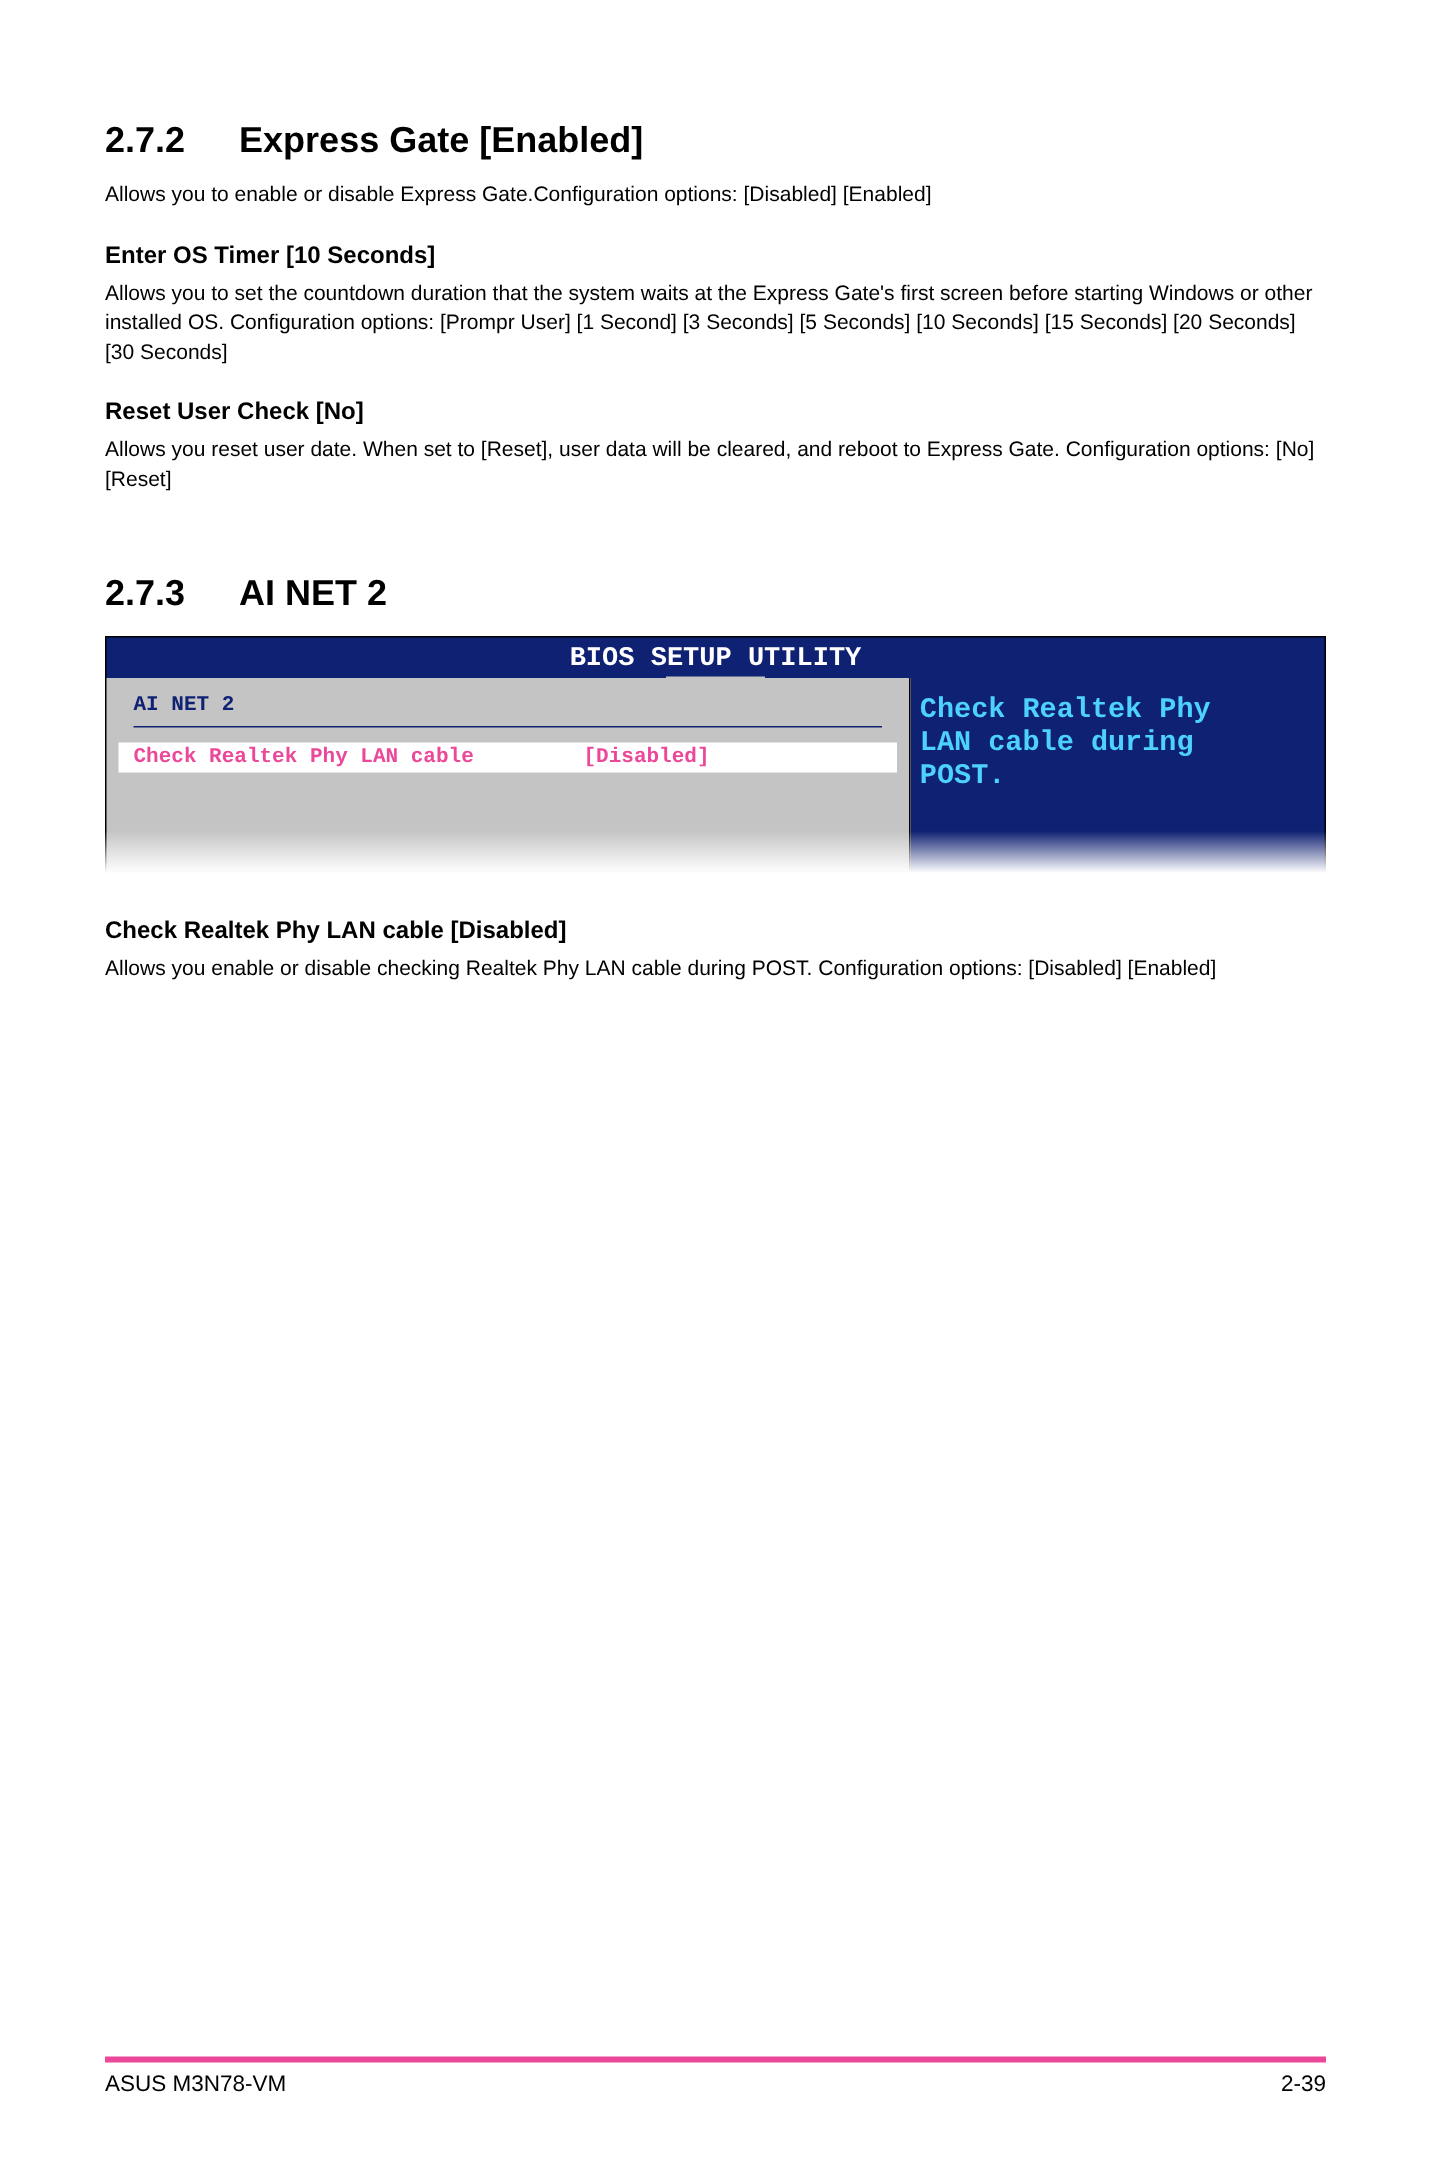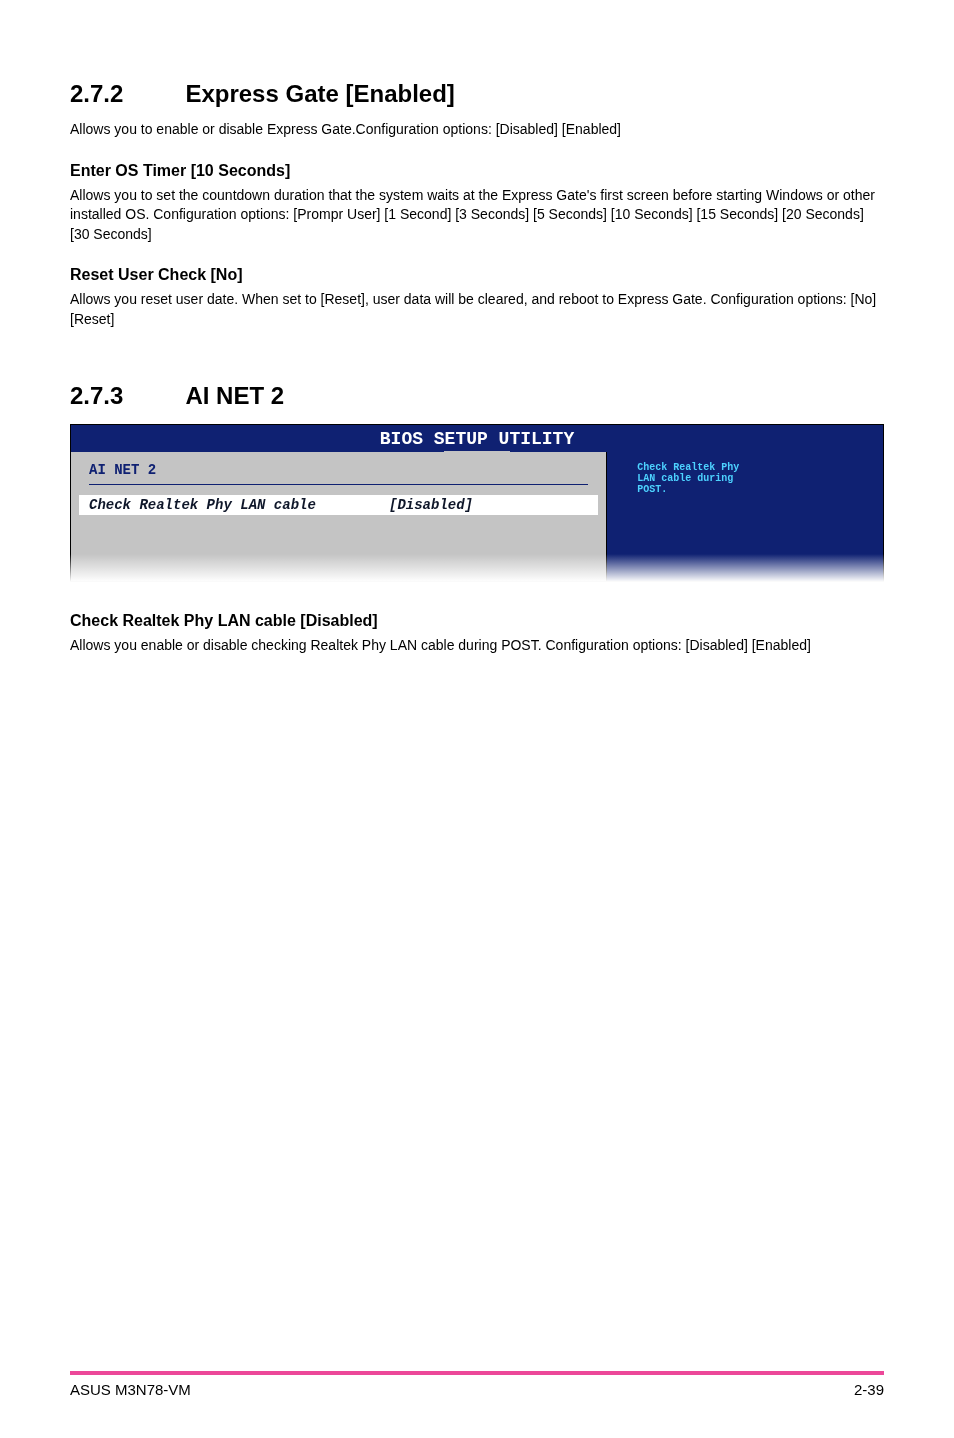--- a/index.html
+++ b/index.html
@@ -16,21 +16,21 @@
       position: relative;
       color: #000;
     }
     .section-title {
       font-size: 24px;
       font-weight: bold;
       margin-bottom: 12px;
     }
     .section-number {
       display: inline-block;
-      margin-right: 62px;
+      margin-right: 36px;
     }
     .body-text {
       font-size: 14px;
       line-height: 1.4;
       margin-bottom: 22px;
     }
     .sub-heading {
       font-size: 16px;
       font-weight: bold;
       margin-top: 4px;
@@ -95,37 +95,36 @@
     .bios-left .col1 { width: 130px; }
     .bios-left .col2 { width: 130px; }
     .bios-left .col3 { width: 130px; }
     .bios-left hr {
       border: none;
       border-top: 1.5px solid #0f2172;
       margin: 6px 0 10px 0;
     }
     .bios-selected-row {
       background: #fff;
-      color: #0f172a;
+      color: #ec4899;
       margin-left: -10px;
       margin-right: -10px;
       padding: 2px 10px;
       display: flex;
-      font-style: italic;
     }
     .bios-selected-row .col-label { width: 300px; }
     .bios-right {
       flex: 1;
       background: #0f2172;
       border: 1px solid #000;
       border-top: none;
       border-left: none;
-      padding: 10px 30px;
+      padding: 10px 6px;
       font-family: "Courier New", monospace;
-      font-size: 10px;
+      font-size: 19px;
       font-weight: bold;
       color: #4dd2ff;
     }
     .bios-fade {
       position: absolute;
       left: 0; right: 0; bottom: 0;
       height: 28px;
       background: linear-gradient(to bottom, rgba(255,255,255,0), rgba(255,255,255,1));
       pointer-events: none;
     }

